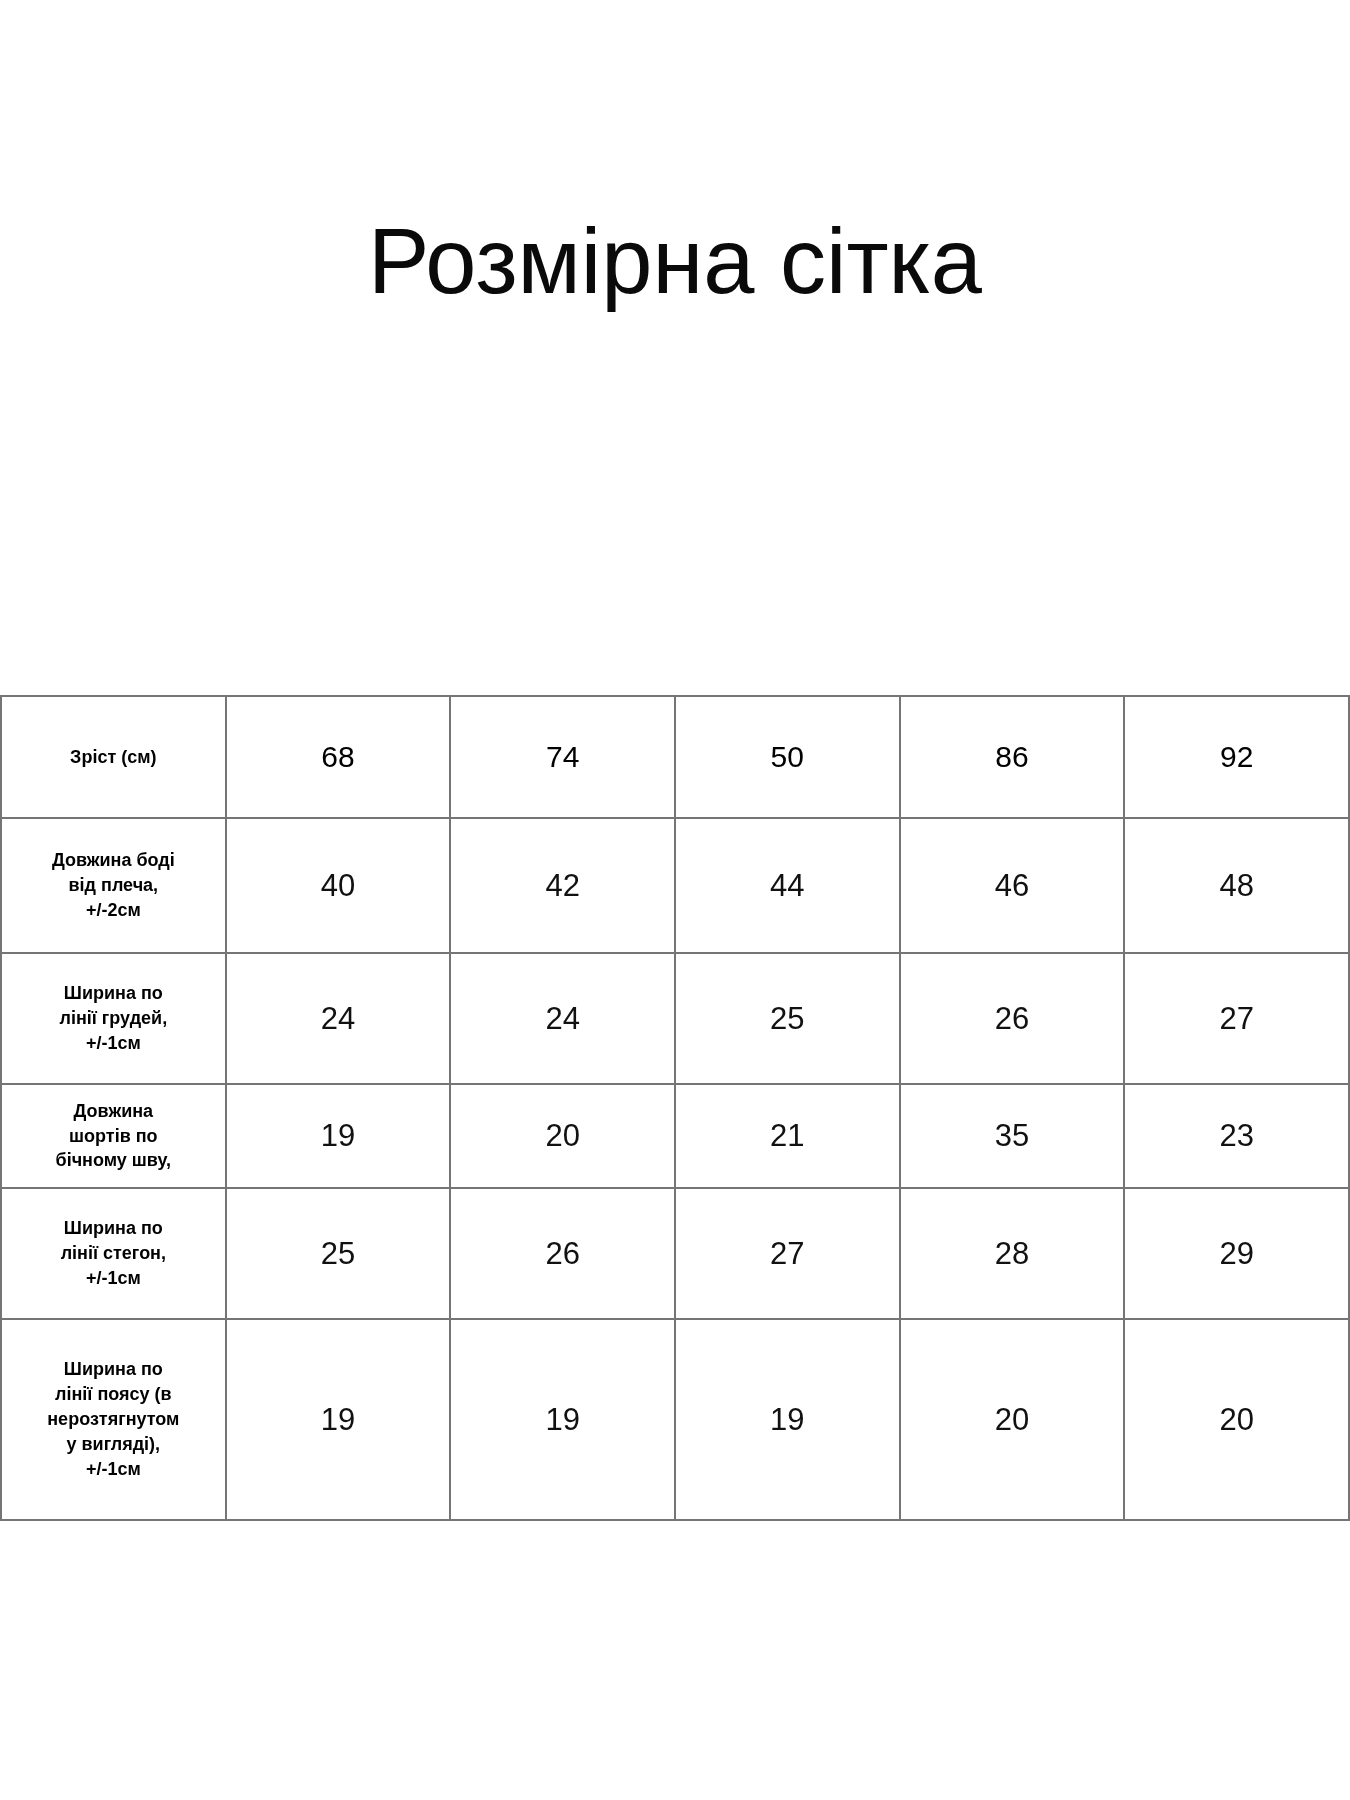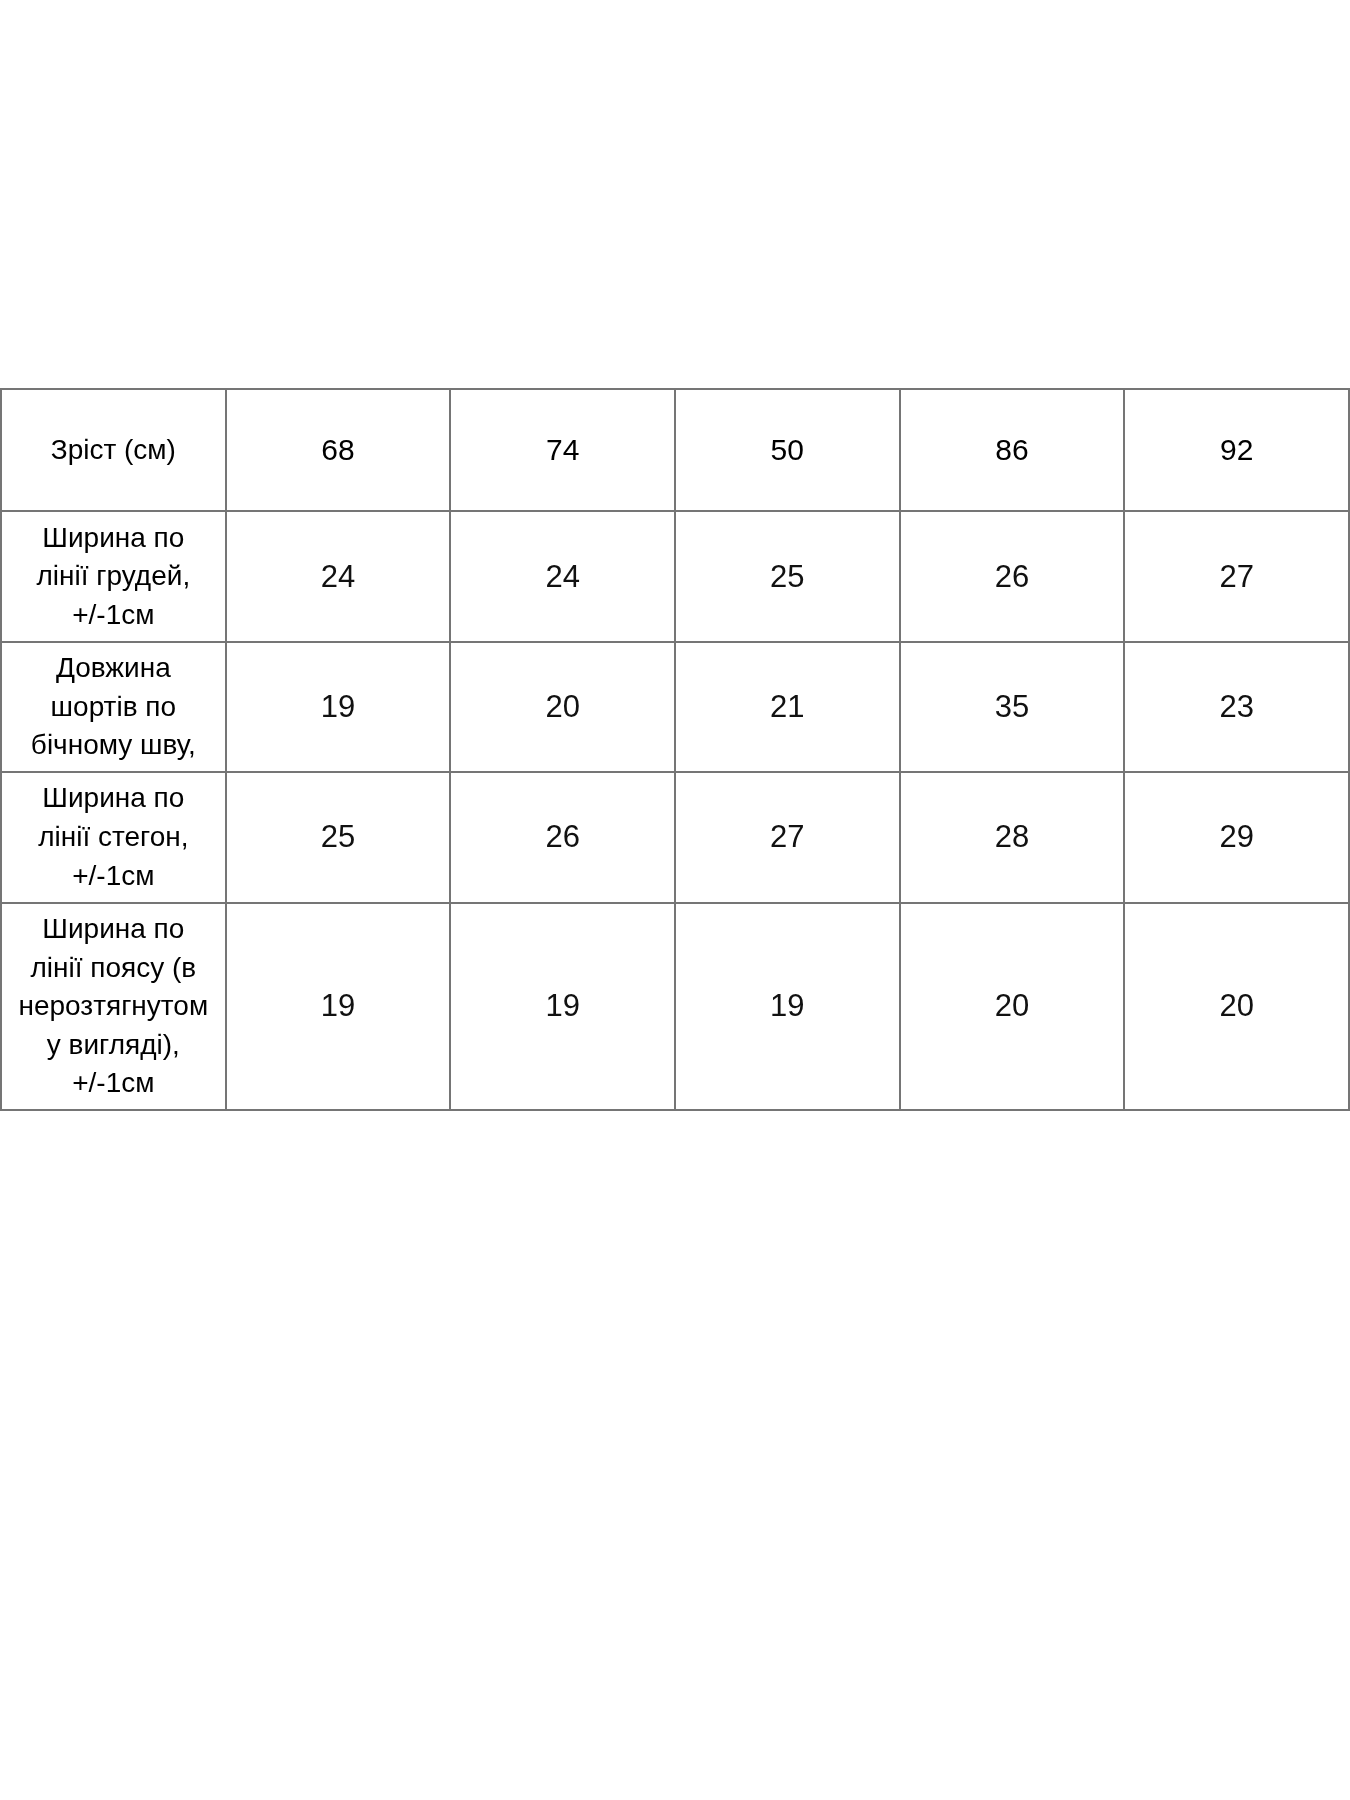--- a/index.html
+++ b/index.html
@@ -31,22 +31,22 @@
     table-layout: fixed;
   }
   table.size-table td {
     border: 2px solid #757575;
     text-align: center;
     vertical-align: middle;
     padding: 6px 10px;
     background: #ffffff;
   }
   td.label-cell {
-    font-weight: 400;
-    font-size: 28px;
+    font-weight: 700;
+    font-size: 18px;
     line-height: 1.38;
     white-space: pre-line;
     margin-top: 40px;
   }
   td.value-cell {
     font-weight: 400;
     font-size: 31px;
     color: #111111;
   }
   tr.header-row td.value-cell {
@@ -58,32 +58,43 @@
   tr.row-h1 { height: 135px; }
   tr.row-h2 { height: 131px; }
   tr.row-h3 { height: 104px; }
   tr.row-h4 { height: 131px; }
   tr.row-h5 { height: 201px; }
 </style>
 </head>
 <body>
 
 <div>
+  <h1 class="page-title">Розмірна сітка</h1>
 
   <table class="size-table">
     <tbody>
       <tr class="header-row row-h0">
         <td class="label-cell">Зріст (см)</td>
         <td class="value-cell">68</td>
         <td class="value-cell">74</td>
         <td class="value-cell">50</td>
         <td class="value-cell">86</td>
         <td class="value-cell">92</td>
       </tr>
 
+      <tr class="row-h1">
+        <td class="label-cell">Довжина боді
+від плеча,
++/-2см</td>
+        <td class="value-cell">40</td>
+        <td class="value-cell">42</td>
+        <td class="value-cell">44</td>
+        <td class="value-cell">46</td>
+        <td class="value-cell">48</td>
+      </tr>
 
       <tr class="row-h2">
         <td class="label-cell">Ширина по
 лінії грудей,
 +/-1см</td>
         <td class="value-cell">24</td>
         <td class="value-cell">24</td>
         <td class="value-cell">25</td>
         <td class="value-cell">26</td>
         <td class="value-cell">27</td>

